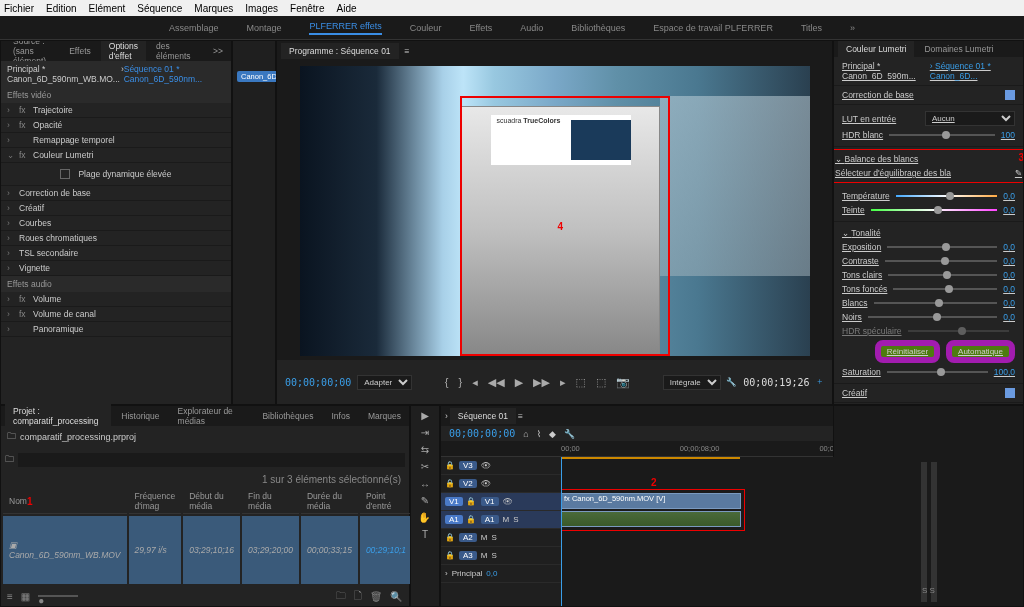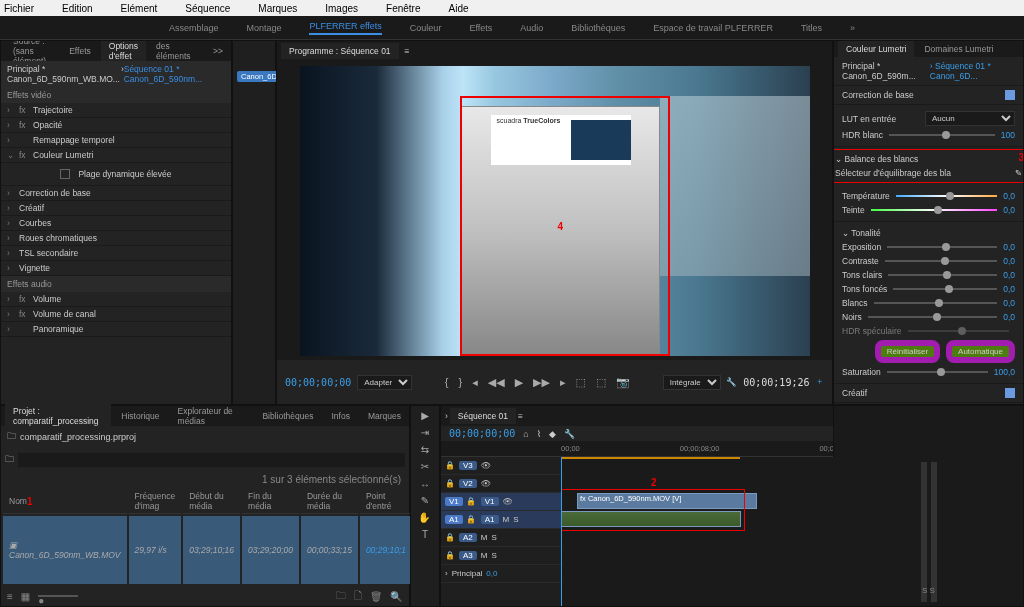--- a/index.html
+++ b/index.html
@@ -1,17 +1,17 @@
 <!DOCTYPE html>
 <html><head>
 <meta charset="utf-8">
 <style>
 * { margin: 0; padding: 0; box-sizing: border-box; font-family: "Segoe UI", Arial, sans-serif; }
 body { background: #1a1a1a; color: #ccc; font-size: 9px; width: 1024px; height: 607px; overflow: hidden; position: relative; }
-.menubar { background: #f0f0f0; color: #000; height: 16px; display: flex; align-items: center; padding: 0 4px; gap: 28px; font-size: 10px; }
+.menubar { background: #f0f0f0; color: #000; height: 16px; display: flex; align-items: center; padding: 0 4px; gap: 12px; font-size: 10px; }
 .menubar span { cursor: pointer; }
 .workspace-tabs { background: #1a1a1a; height: 24px; display: flex; align-items: center; justify-content: center; gap: 28px; font-size: 9px; color: #888; border-bottom: 1px solid #333; }
 .workspace-tabs .active { color: #3a8ee6; border-bottom: 2px solid #3a8ee6; padding-bottom: 2px; }
 .main-grid { display: grid; grid-template-columns: 232px 44px 557px 191px; grid-template-rows: 365px 202px; height: 567px; }
 .panel { background: #232323; border: 1px solid #111; display: flex; flex-direction: column; overflow: hidden; }
 .panel-tabs { display: flex; background: #1a1a1a; height: 20px; align-items: center; font-size: 8.5px; gap: 2px; padding-left: 4px; }
 .panel-tab { padding: 3px 8px; color: #999; cursor: pointer; }
 .panel-tab.active { background: #232323; color: #ddd; }
 .effect-controls { flex: 1; overflow: hidden; font-size: 8.5px; }
 .ec-header { padding: 3px 6px; background: #2a2a2a; display: flex; justify-content: space-between; }
@@ -31,21 +31,21 @@
 .card-top .dark { width: 60px; height: 40px; background: #1a3a5a; margin-left: auto; }
 .card-label { position: absolute; top: 2px; left: 6px; font-size: 7px; color: #333; }
 .redbox { position: absolute; border: 2px solid #e00; }
 .redbox.r4 { left: 160px; top: 30px; width: 210px; height: 260px; }
 .redlabel { position: absolute; color: #e00; font-size: 10px; font-weight: bold; }
 .viewer-controls { height: 44px; background: #232323; display: flex; align-items: center; padding: 0 8px; gap: 6px; font-size: 8.5px; }
 .tc { color: #3a9ee8; font-family: monospace; font-size: 10px; }
 .tc.white { color: #ddd; }
 .vctl-icons { display: flex; gap: 10px; margin: 0 auto; color: #aaa; font-size: 11px; }
 .lumetri { overflow-y: auto; }
-.lumetri-section { padding: 4px 8px; border-bottom: 1px solid #1a1a1a; font-size: 8.5px; }
+.lumetri-section { padding: 4px 8px; border-bottom: 1px solid #1a1a1a; font-size: 8.5px; text-decoration: underline; }
 .lumetri-section.head { display: flex; justify-content: space-between; align-items: center; }
 .lumetri-row { display: flex; justify-content: space-between; align-items: center; padding: 2px 0; }
 .lumetri-row .val { color: #3a9ee8; }
 .slider { flex: 1; height: 2px; background: #555; margin: 0 6px; position: relative; }
 .slider .knob { position: absolute; width: 8px; height: 8px; background: #999; border-radius: 50%; top: -3px; left: 50%; }
 .lumetri .redbox-lumetri { border: 1px solid #e00; padding: 2px 4px; margin: 2px -4px; }
 .project-panel { grid-column: 1 / span 3; display: grid; grid-template-columns: 410px 30px auto; }
 .bin { background: #232323; border: 1px solid #111; display: flex; flex-direction: column; }
 .bin-search { padding: 4px; display: flex; align-items: center; gap: 4px; }
 .bin-search input { background: #1a1a1a; border: none; color: #ccc; padding: 2px 4px; flex: 1; font-size: 8.5px; }
@@ -477,21 +477,21 @@
               <span>S</span>
             </div>
           <div class="tl-track-row">
               <span>›</span>
               <span>Principal</span>
               <span class="val" style="color:#3a9ee8;">0,0</span>
             </div>
         </div>
         <div class="tl-content">
           <div style="position:absolute;left:0;top:0;width:100%;height:2px;background:linear-gradient(90deg,#c80 0%,#c80 60%,transparent 60%);"></div>
-          <div class="clip" style="left:16px;top:36px;width:180px;">fx <span>Canon_6D_590nm.MOV [V]</span></div>
+          <div class="clip" style="left:0;top:36px;width:180px;">fx <span>Canon_6D_590nm.MOV [V]</span></div>
           <div class="clip audio" style="left:0;top:54px;width:180px;"></div>
           <div class="tl-redbox" style="left:0;top:32px;width:184px;height:42px;"></div>
           <span class="redlabel" style="left:90px;top:20px;position:absolute;">2</span>
           <div style="position:absolute;left:0;top:0;width:1px;height:100%;background:#3a9ee8;"></div>
         </div>
       </div>
     </div>
   </div>
 
   <div class="audio-meters">

